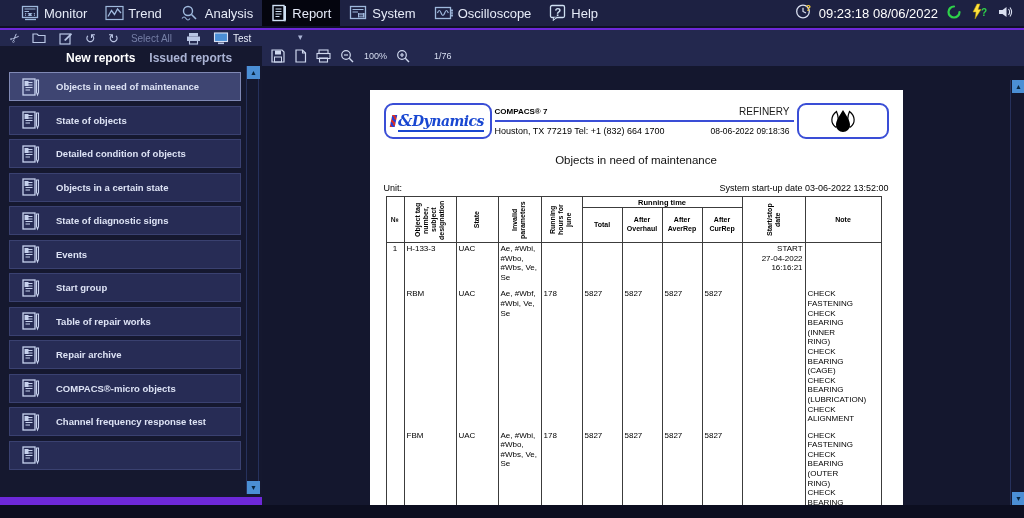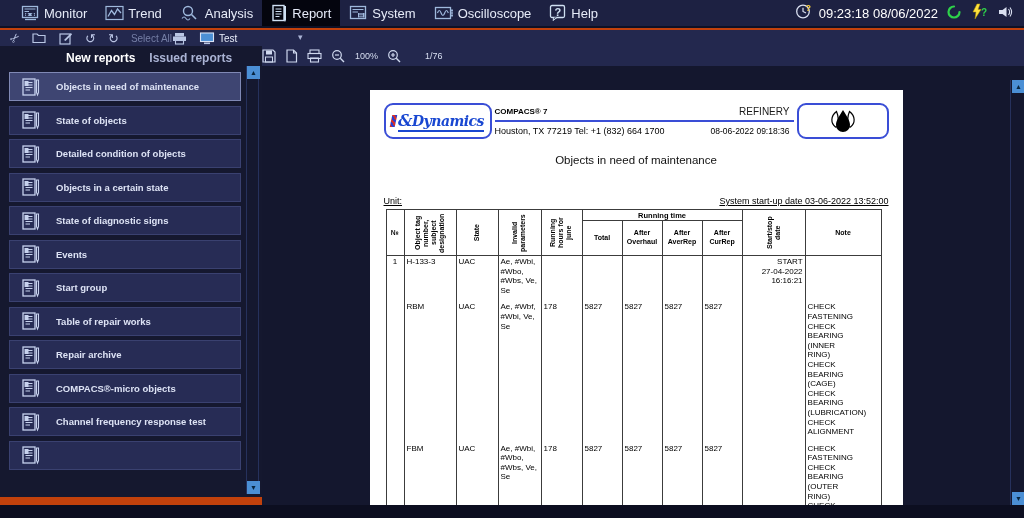--- a/index.html
+++ b/index.html
@@ -1,39 +1,39 @@
 <!DOCTYPE html>
 <html><head>
 <meta charset="utf-8">
 <style>
   * { box-sizing: border-box; }
   html,body { margin:0; padding:0; background:#0b0d1e; }
   .app { position:relative; width:1024px; height:518px; overflow:hidden;
-         background:#c2410c; font-family:"Liberation Sans",sans-serif; }
+         background:#6d28d9; font-family:"Liberation Sans",sans-serif; }
 
   
   .menubar { position:absolute; top:0; left:0; right:0; height:28px;
              background:#1d2142; border-bottom:2px solid #0e1126;
              display:flex; align-items:stretch; }
   #menu-items { display:flex; margin-left:12px; }
   .menu-item { display:flex; align-items:center; gap:4px; padding:0 9px;
                color:#e6ebf8; font-size:13px; cursor:default; }
   .menu-item.active { background:#04050e; }
   .menu-item svg { display:block; }
   .menu-right { margin-left:auto; display:flex; align-items:center; gap:7px;
                 padding-right:10px; color:#ffffff; font-size:13px; }
 
   
   .toolbar2 { position:absolute; top:30px; left:0; right:0; height:16px;
               background:#23284e; display:flex; align-items:center;
               padding-left:10px; font-size:10px; color:#b9c3e2; }
   .tb-icon { display:flex; align-items:center; justify-content:center;
              margin-right:12px; }
   .tb-label { font-size:10px; }
-  .disabled-label { color:#767fa6; }
+  .disabled-label { color:#767fa6; margin-right:14px; }
   .test-label { color:#e8edfa; margin-left:4px; }
   .tb-dd { position:absolute; left:298px; top:2px; color:#aab3d4; font-size:9px; }
 
   
   .sidebar { position:absolute; top:46px; left:0; width:262px; height:451px;
              background:#15182f; }
   .side-tabs { display:flex; gap:14px; padding:5px 0 5px 66px; }
   .side-tab { font-size:12px; font-weight:bold; color:#aab3d4; cursor:default; }
   .side-tab.active { color:#ffffff; }
   .side-list { position:absolute; top:26px; left:9px; width:232px; bottom:0;
@@ -47,21 +47,21 @@
                  border-left:1px solid #26315c; border-right:1px solid #26315c; }
   .scroll-btn { position:absolute; left:0; width:13px; height:13px;
                 background:#4b8fd5; color:#08253f; font-size:7px; line-height:13px;
                 text-align:center; cursor:default; }
   .scroll-btn.up { top:0; } .scroll-btn.down { bottom:0; }
 
   
   .main { position:absolute; top:46px; left:262px; right:0; bottom:13px;
           background:#14172e; }
   .viewer-toolbar { height:20px; background:#23284e; display:flex;
-                    align-items:center; gap:9px; 
+                    align-items:center; gap:9px; padding-left:9px;
                     color:#cfd8ee; font-size:10px; }
   .vt-text { font-size:9px; color:#d8dff2; }
   .page-ind { margin-left:14px; }
   .doc-wrap { position:absolute; top:20px; left:0; right:14px; bottom:0;
               overflow:hidden; display:flex; justify-content:center; }
   .main-scroll { position:absolute; top:34px; right:0; width:14px; bottom:0;
                  border-left:1px solid #26315c; }
   .main-scroll .scroll-btn { left:1px; }
 
   
@@ -81,21 +81,21 @@
   .head-row { flex:1; display:flex; justify-content:space-between; align-items:center; }
   .head-row.r1 { border-bottom:2px solid #3a4ed6; }
   .product { font-size:8px; font-weight:bold; }
   .site { font-size:10px; color:#1a1a1a; padding-right:4px; }
   .address { font-size:9px; }
   .generated { font-size:8.5px; padding-right:4px; }
   .drop-box { width:92px; margin-left:3px; border:2px solid #3a4ed6;
               border-radius:9px; display:flex; align-items:center; justify-content:center; }
   .rep-title { text-align:center; font-size:11.5px; margin-top:15px; color:#111; }
   .unit-row { display:flex; justify-content:space-between; font-size:9px;
-              margin-top:30px; margin-bottom:3px;text-decoration:underline; }
+              margin-top:17px; margin-bottom:3px; }
 
   table.rep { border-collapse:collapse; table-layout:fixed; width:495px;
               margin-left:2px; }
   table.rep thead th { border:1px solid #3c3c3c; font-size:7px; font-weight:bold;
                        padding:0; background:#fff; }
   table.rep .grp { font-size:7.5px; height:11px; }
   table.rep .sub { height:34px; font-size:7px; line-height:1.25; }
   .rot { writing-mode:vertical-rl; transform:rotate(180deg); margin:0 auto;
          line-height:1.15; font-size:7px; max-height:44px; }
   th.tall { height:46px; }

